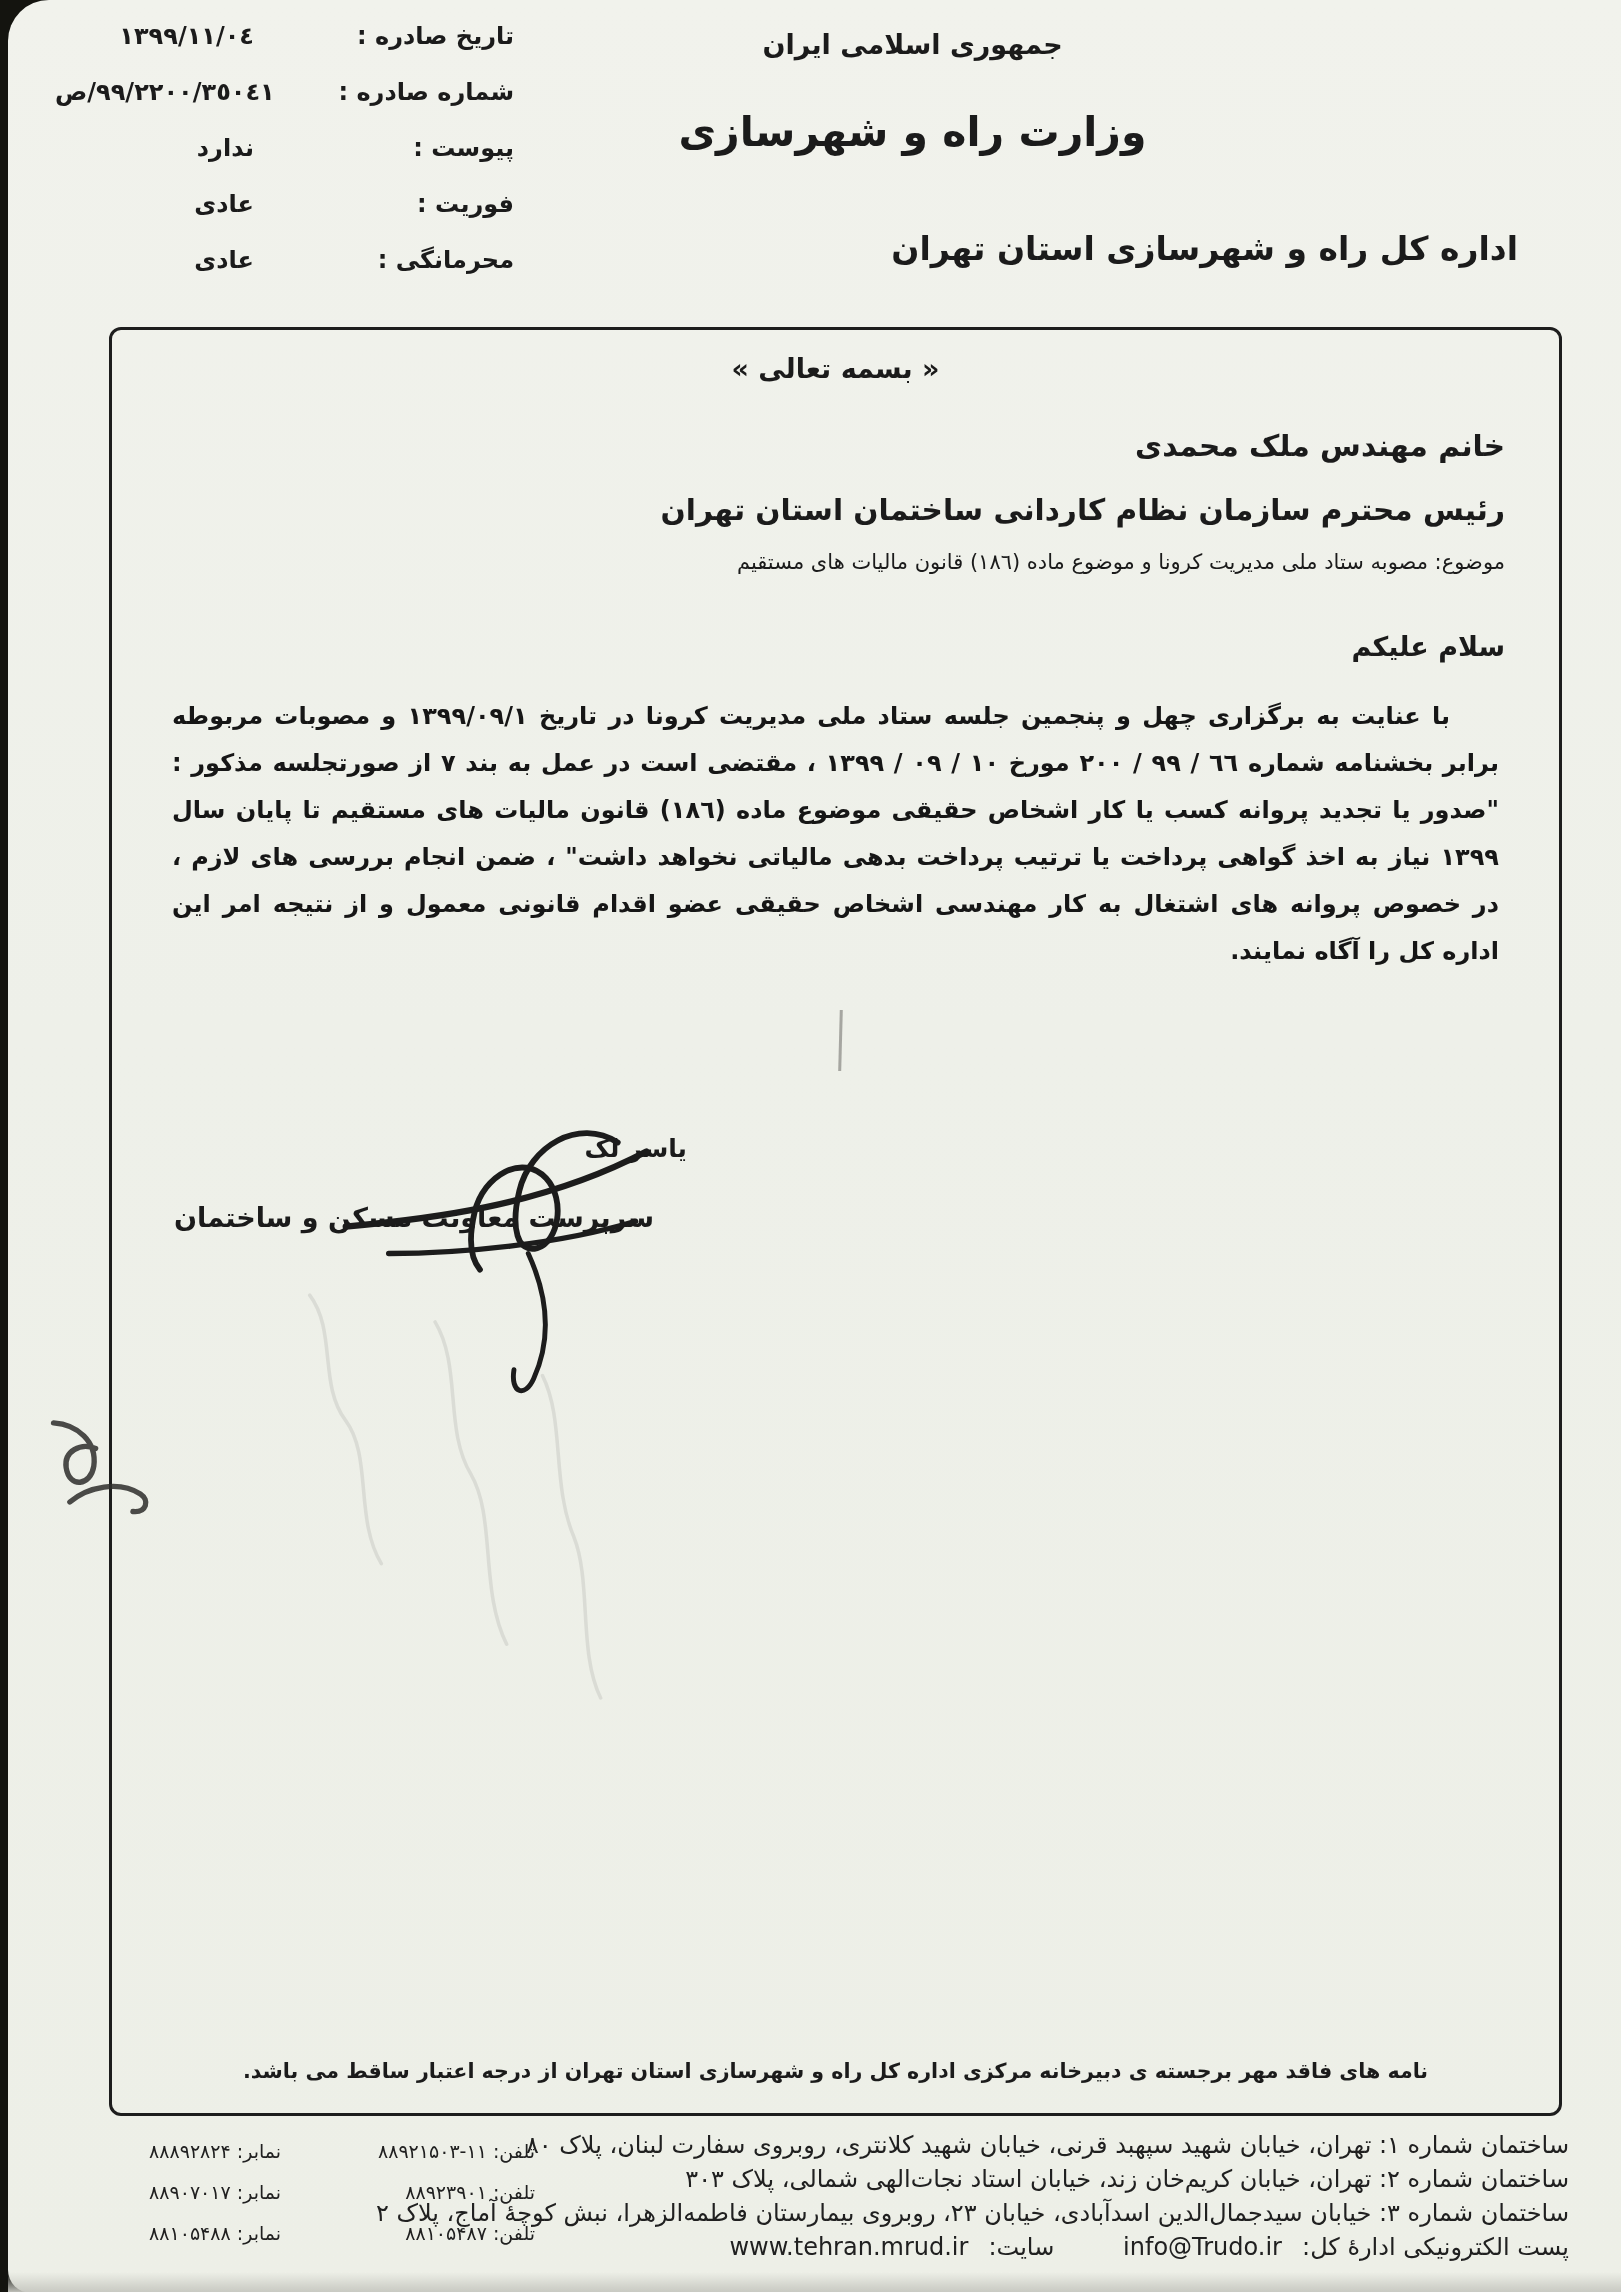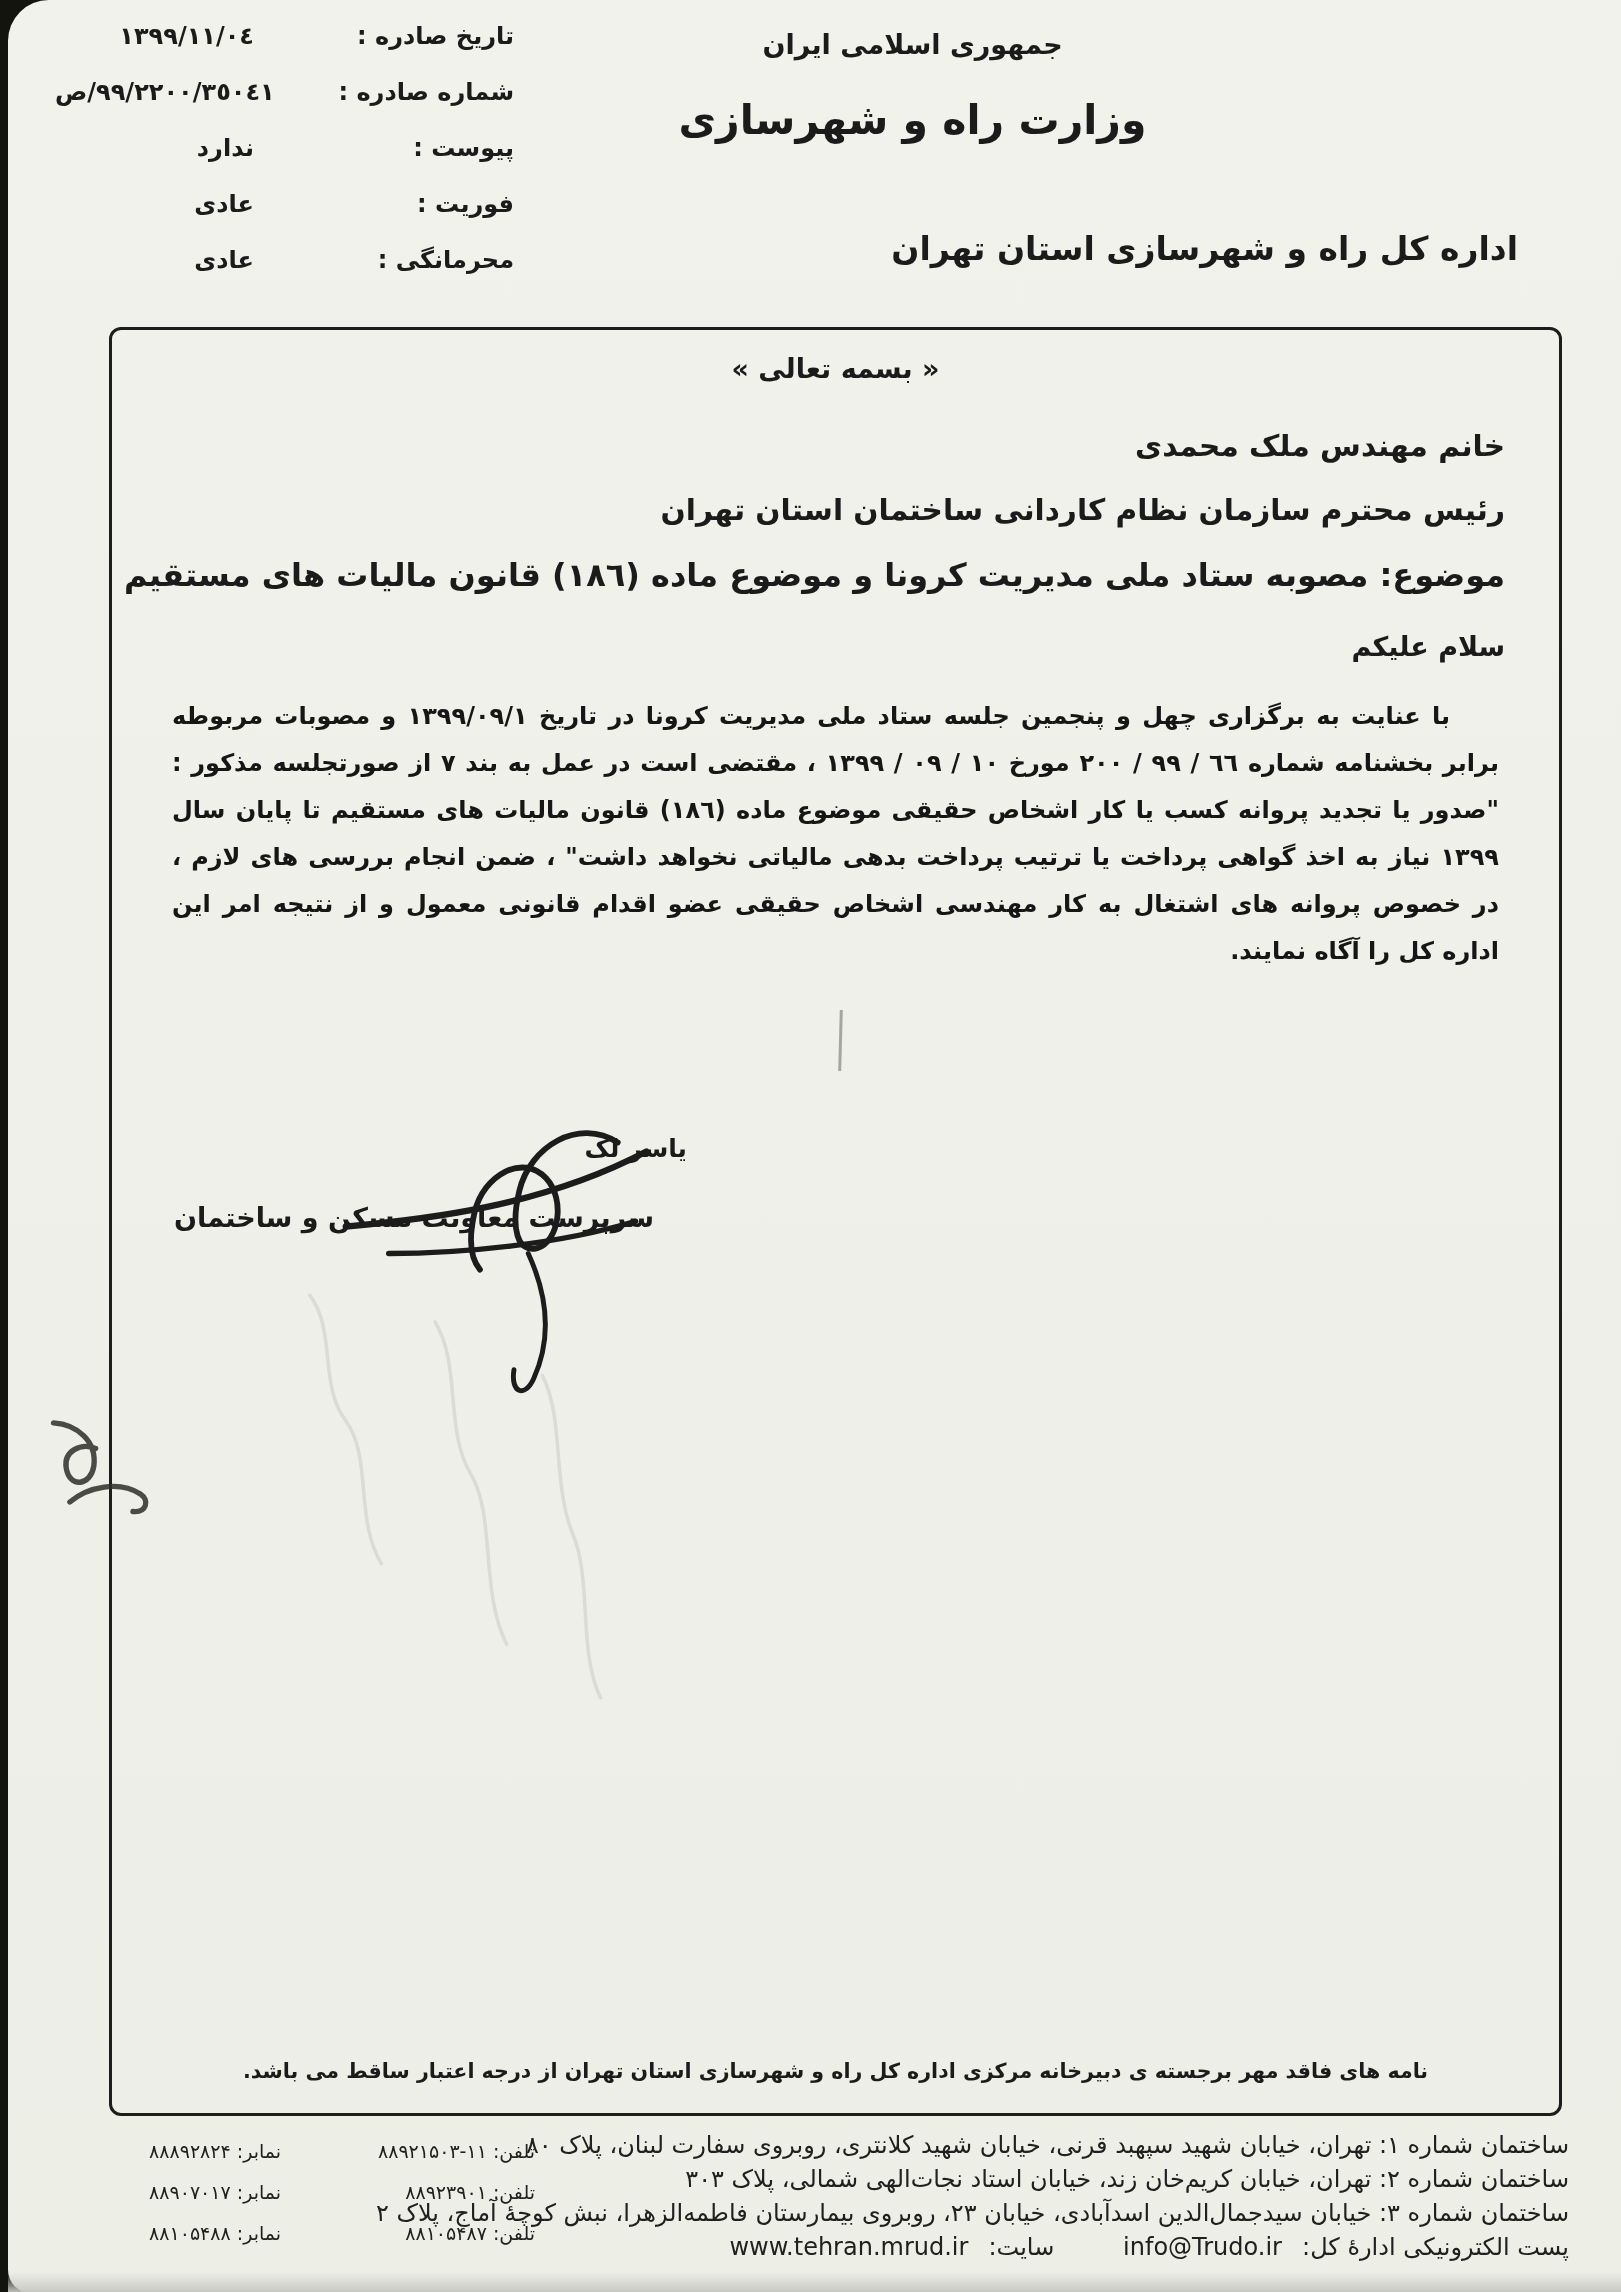--- a/index.html
+++ b/index.html
@@ -14,32 +14,32 @@
     background:linear-gradient(180deg,#f1f2ec 0%,#eef0e9 45%,#edefe7 100%);
     border-top-left-radius:41px;border-bottom-left-radius:23px;
   }
   
   .meta-block{position:absolute;top:21.5px;left:47px;width:459px;direction:rtl;}
   .meta-row{display:flex;direction:rtl;gap:38px;margin-bottom:28px;align-items:baseline;}
   .m-label{width:222px;text-align:right;font-size:24px;font-weight:bold;white-space:nowrap;}
   .m-value{text-align:right;font-size:24px;font-weight:bold;white-space:nowrap;}
   
   .gov-header{position:absolute;top:29px;left:627px;width:555px;text-align:center;direction:rtl;}
-  .gov-country{font-size:27px;font-weight:bold;margin-bottom:36px;}
+  .gov-country{font-size:27px;font-weight:bold;margin-bottom:48px;}
   .gov-ministry{font-size:41px;font-weight:bold;letter-spacing:0.9px;}
   .gov-dept{position:absolute;top:229px;right:103px;font-size:33px;font-weight:bold;direction:rtl;}
   
   .letter-box{
     position:absolute;left:101px;top:327px;width:1453px;height:1789px;
     border:3.6px solid #1d1d1d;border-radius:12px;box-sizing:border-box;
   }
   .besmeleh{position:absolute;top:23px;left:0;right:0;text-align:center;font-size:27px;font-weight:bold;direction:rtl;}
   .recipient-name{position:absolute;top:99px;right:54px;font-size:29.6px;font-weight:bold;direction:rtl;}
   .recipient-title{position:absolute;top:163px;right:54px;font-size:29.6px;font-weight:bold;direction:rtl;}
-  .subject-line{position:absolute;top:226px;right:54px;font-size:32px;font-weight:bold;direction:rtl;}
+  .subject-line{position:absolute;top:220px;right:54px;font-size:21px;font-weight:normal;direction:rtl;}
   .greeting{position:absolute;top:301px;right:54px;font-size:27px;font-weight:bold;direction:rtl;margin-left:13px;}
   .body-text{
     position:absolute;top:351px;right:48px;left:48px;margin:12px;
     font-size:24px;font-weight:bold;line-height:47px;
     direction:rtl;text-align:justify;text-align-last:right;text-indent:49px;
     color:#161616;
   }
   
   .signature-block{position:absolute;top:786px;left:90px;width:537px;height:296px;}
   .signer-name{position:absolute;top:18px;right:52px;font-size:25px;font-weight:bold;direction:rtl;}

